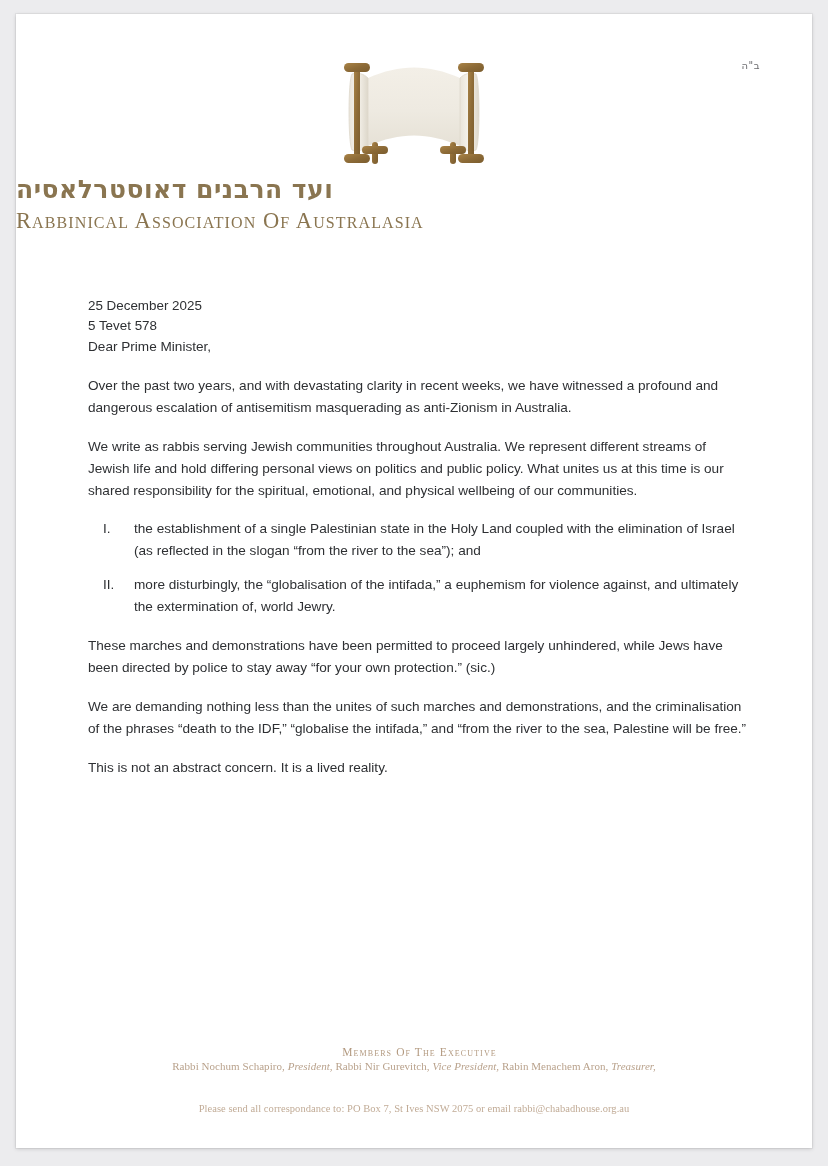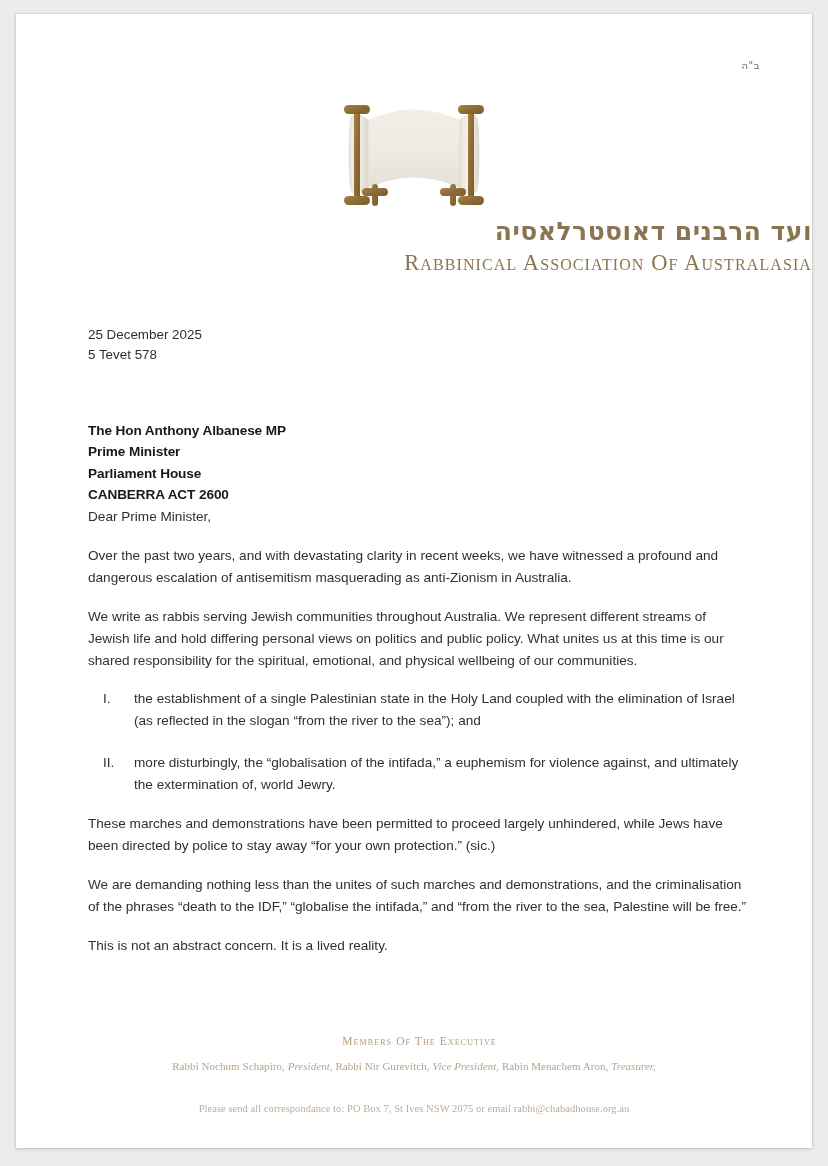--- a/index.html
+++ b/index.html
@@ -41,22 +41,22 @@
     right: 52px;
     font-size: 10px;
     color: #6d6d70;
     letter-spacing: 0.5px;
     font-family: "DejaVu Sans", sans-serif;
     direction: rtl;
   }
 
   
   .letterhead {
-    padding-top: 82px;
-    text-align: right;
+    padding-top: 40px;
+    text-align: left;
   }
 
   .logo-scroll {
     width: 172px;
     height: 116px;
     margin: 0 auto 6px auto;
     display: block;
   }
 
   .org-name-hebrew {
@@ -82,21 +82,21 @@
 
   
   .letter-body {
     padding: 0 62px 0 72px;
     color: #2e3033;
     font-size: 13.6px;
     line-height: 1.62;
   }
 
   .date-block {
-    margin-top: 49px;
+    margin-top: 62px;
     font-size: 13.4px;
     line-height: 1.5;
     color: #2e3033;
   }
   .date-block div { white-space: pre; }
 
   .recipient-block {
     margin-top: 55px;
     font-weight: bold;
     font-size: 13.6px;
@@ -117,21 +117,21 @@
     text-align: left;
   }
 
   ol.objectives {
     list-style: none;
     margin: 16px 0 0 0;
     padding: 0;
   }
   ol.objectives li {
     display: flex;
-    margin-top: 20px;
+    margin-top: 12px;
     font-size: 13.6px;
     line-height: 1.62;
     color: #2e3033;
   }
   ol.objectives li:first-child { margin-top: 0; }
   .obj-marker {
     flex: 0 0 auto;
     width: 46px;
     padding-left: 15px;
     box-sizing: border-box;
@@ -149,21 +149,21 @@
     color: #b39f8b;
     font-family: "Liberation Serif", serif;
   }
 
   .footer-heading {
     font-size: 11.5px;
     letter-spacing: 1.1px;
     color: #b39a80;
     font-variant: small-caps;
     text-transform: capitalize;
-    margin-bottom: 11px;
+    margin-bottom: 0;
     padding-left: 11px;
   }
 
   .exec-line {
     font-size: 11px;
     line-height: 1.55;
     color: #b9a28c;
     letter-spacing: 0.05px;
   }
   .exec-line em { font-style: italic; }
@@ -228,26 +228,20 @@
       <div class="org-name-english">Rabbinical Association of Australasia</div>
     </div>
 
     <div class="letter-body">
 
       <div class="date-block">
         <div>25 December 2025</div>
         <div>5 Tevet 578</div>
       </div>
 
-      <div class="recipient-block">
-        <div>The Hon Anthony Albanese MP</div>
-        <div>Prime Minister</div>
-        <div>Parliament House</div>
-        <div>CANBERRA ACT 2600</div>
-      </div>
 
       <div class="salutation">Dear Prime Minister,</div>
 
       <p class="para">Over the past two years, and with devastating clarity in recent weeks, we have witnessed a profound and dangerous escalation of antisemitism masquerading as anti-Zionism in Australia.</p>
       <p class="para">We write as rabbis serving Jewish communities throughout Australia. We represent different streams of Jewish life and hold differing personal views on politics and public policy. What unites us at this time is our shared responsibility for the spiritual, emotional, and physical wellbeing of our communities.</p>
 
       <ol class="objectives">
         <li>
           <span class="obj-marker">I.</span>
           <span class="obj-text">the establishment of a single Palestinian state in the Holy Land coupled with the elimination of Israel (as reflected in the slogan “from the river to the sea”); and</span>

